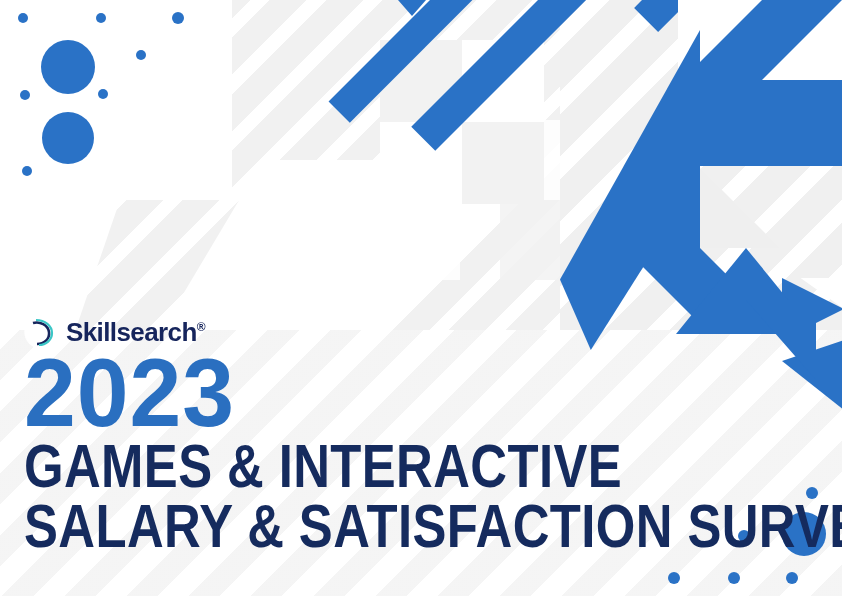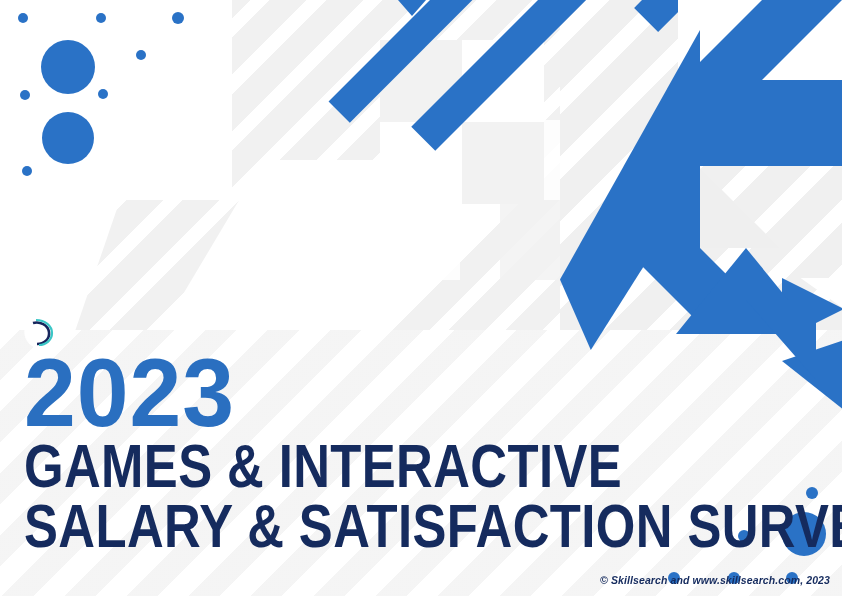--- a/index.html
+++ b/index.html
@@ -235,25 +235,27 @@
 
     <div class="logo-row">
       <svg class="logo-mark" width="34" height="34" viewBox="0 0 34 34" aria-hidden="true">
         <circle cx="17" cy="17" r="16" fill="#ffffff"></circle>
         <path d="M17 1 A16 16 0 0 0 17 33 A13 13 0 0 1 17 1 Z" fill="#16255C"></path>
         <path d="M17 1 A16 16 0 0 1 17 33 A11 11 0 0 0 17 1 Z" fill="#3BC6C6" opacity=".85"></path>
         <path d="M9 8 C16 6 24 10 25 17 C26 24 20 29 13 29" fill="none" stroke="#16255C" stroke-width="2.6"></path>
         <path d="M12 5 C21 5 28 11 28 18 C28 25 22 30 15 30" fill="none" stroke="#3BC6C6" stroke-width="2.2"></path>
         <circle cx="17" cy="17" r="16" fill="none" stroke="#ffffff" stroke-width="1.4"></circle>
       </svg>
+      <div class="logo-word">
+        <span>Skillsearch</span><span class="reg">®</span>
+      </div>
     </div>
 
     <div class="year">2023</div>
 
     <div class="headline">
       <span class="l1">GAMES &amp; INTERACTIVE</span>
       <span class="l2">SALARY &amp; SATISFACTION SURVEY</span>
     </div>
   </div>
 
-  <div class="copyright">© Skillsearch and www.skillsearch.com, 2023</div>
 
 </div>
 
 </body></html>

